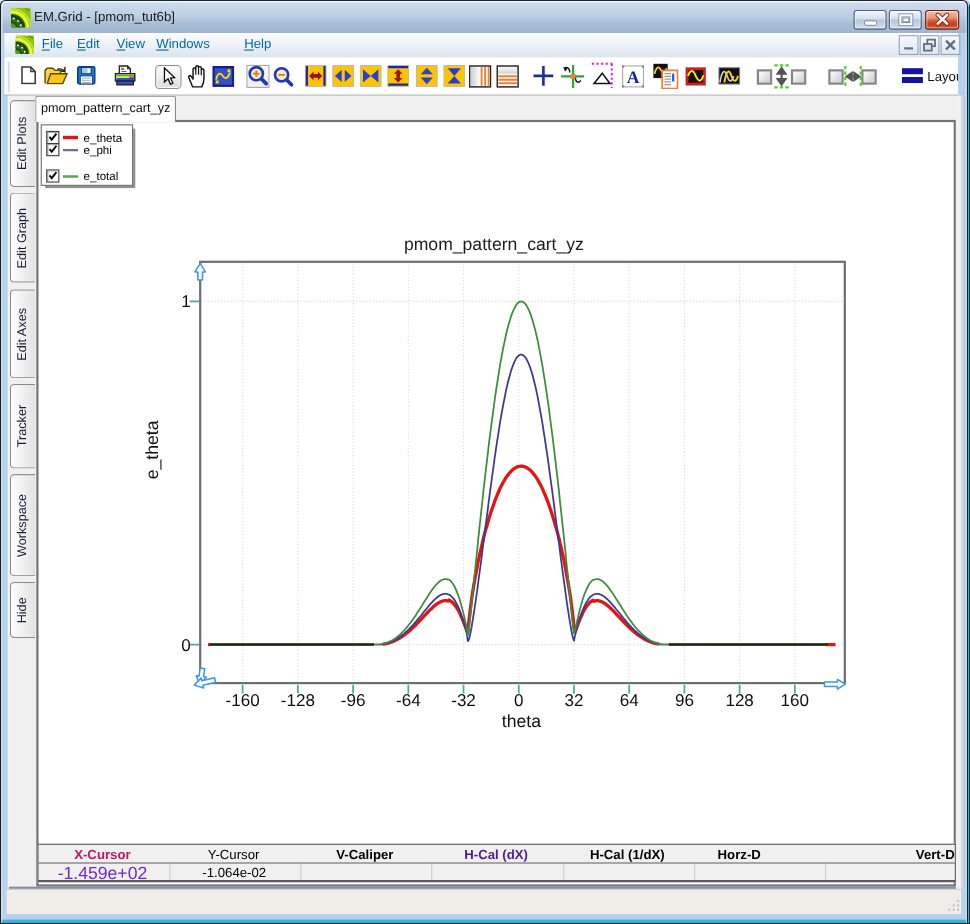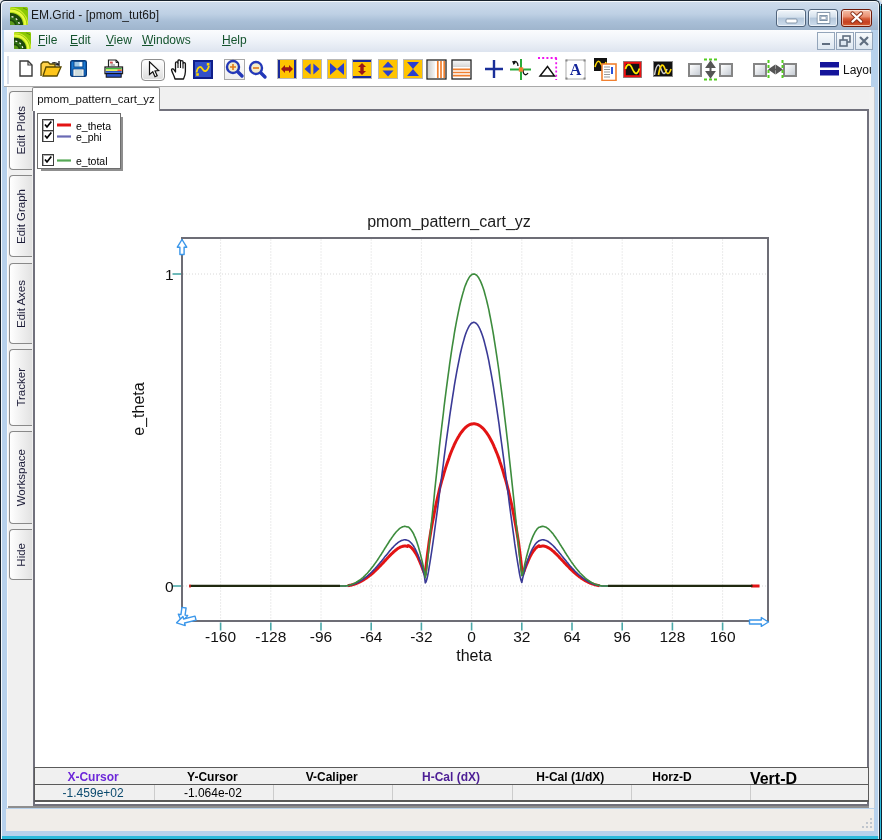--- a/index.html
+++ b/index.html
@@ -6,21 +6,21 @@
 .abs{position:absolute;}
 #win{position:absolute;left:0;top:0;width:882px;height:840px;background:#b7d1ec;border-radius:5px 5px 0 0;}
 #winborder{position:absolute;left:0;top:0;width:880px;height:839px;border:1px solid #16212c;border-bottom:none;border-radius:5px 5px 0 0;box-shadow:inset 1px 1px 0 #f4f8fb,inset -1px 0 0 rgba(255,255,255,.7);z-index:50;pointer-events:none;}
 #titlebar{position:absolute;left:1px;top:1px;width:879px;height:29px;background:linear-gradient(#cfdded,#bed0e4 45%,#a9bfd7 70%,#9fb5cd);border-radius:4px 4px 0 0;box-shadow:inset 1px 1px 0 rgba(255,255,255,.7);}
 #titletext{position:absolute;left:31px;top:8px;font-size:12px;color:#1a1a1a;}
 .tbtn{position:absolute;top:9px;height:18px;border:1px solid #50647c;border-radius:3px;box-shadow:inset 0 0 0 1px rgba(255,255,255,.6);}
 #btn-min{left:776px;width:30px;background:linear-gradient(#f2f7fb,#d4e0ec 45%,#b4c7db 50%,#cfdeee);}
 #btn-max{left:808px;width:30px;background:linear-gradient(#f2f7fb,#d4e0ec 45%,#b4c7db 50%,#cfdeee);}
 #btn-close{left:841px;width:31px;background:linear-gradient(#f5c0a8,#ea9275 40%,#d55b36 55%,#c43f22 75%,#d8602f);border-color:#6e1a0a;}
 #menubar{position:absolute;left:4px;top:30px;width:867px;height:22px;background:linear-gradient(#fbfcfe,#eef2f8 50%,#dde4ef);}
-.mitem{position:absolute;top:33px;font-size:12px;color:#14532d;}
+.mitem{position:absolute;top:33px;font-size:12px;color:#0369a1;}
 .mdibtn{position:absolute;top:32px;width:18px;height:18px;border:1px solid #93a5ba;background:linear-gradient(#f7fafc,#dde7f1);}
 #toolbar{position:absolute;left:4px;top:52px;width:867px;height:35px;background:#fff;border-bottom:1px solid #a9a9a9;}
 #client{position:absolute;left:8px;top:87px;width:861px;height:721px;background:#f0f0f0;}
 .vtab{position:absolute;left:1px;width:23px;background:linear-gradient(to right,#ffffff,#f3f3f3 40%,#e2e2e2);border:1px solid #898989;border-right:none;border-radius:4px 0 0 4px;display:flex;align-items:center;justify-content:center;font-size:11.5px;color:#1c1c38;}
 .vtab span{writing-mode:vertical-rl;transform:rotate(180deg);white-space:nowrap;}
 #pane{position:absolute;left:25px;top:22px;width:836px;height:697px;background:#fff;border:2px solid #71717c;}
 #toptab{position:absolute;left:24px;top:0px;width:128px;height:24px;background:#fff;border:1px solid #898989;border-bottom:none;border-radius:2px 2px 0 0;font-size:11.5px;color:#101010;text-align:center;line-height:23px;z-index:4;}
 #legend{position:absolute;left:37px;top:113px;width:84px;height:56px;background:#fff;border:1px solid #6e6e6e;box-shadow:3px 3px 0 -1px #8f8f8f;z-index:5;}
 .lrow{position:absolute;left:4px;height:12px;}
 .lcheck{position:absolute;left:0;top:0;width:12px;height:12px;background:#fff;border:1px solid #3c3c3c;box-shadow:inset 1px 1px 0 #b0b0b0;}
@@ -366,29 +366,29 @@
 <line x1="189.2" y1="586" x2="190.8" y2="586" stroke="#e31414" stroke-width="3"></line>
 <line x1="751" y1="586" x2="759.5" y2="586" stroke="#e31414" stroke-width="3"></line>
 <line x1="190.8" y1="585.9" x2="340" y2="585.9" stroke="#20290f" stroke-width="2.2"></line>
 <line x1="608" y1="585.9" x2="752.5" y2="585.9" stroke="#20290f" stroke-width="2.2"></line>
 <path d="M182,239.5 L177.3,247.2 L179.9,247.2 L179.9,254.5 L184.1,254.5 L184.1,247.2 L186.7,247.2 Z" fill="#fff" stroke="#3b97ea" stroke-width="1.4" stroke-linejoin="round"></path>
 <path d="M182,622.5 L177.3,614.8 L179.9,614.8 L179.9,607.5 L184.1,607.5 L184.1,614.8 L186.7,614.8 Z" transform="rotate(8 182 622)" fill="#fff" stroke="#3b97ea" stroke-width="1.4" stroke-linejoin="round"></path>
 <path d="M176.5,622 L184.2,617.3 L184.2,619.9 L196,619.9 L196,624.1 L184.2,624.1 L184.2,626.7 Z" transform="rotate(-14 180 622)" fill="#fff" stroke="#3b97ea" stroke-width="1.4" stroke-linejoin="round"></path>
 <path d="M768.5,622 L761.3,617.6 L761.3,620 L749.5,620 L749.5,624 L761.3,624 L761.3,626.4 Z" fill="#fff" stroke="#3b97ea" stroke-width="1.4" stroke-linejoin="round"></path>
 </svg>
 <div class="abs" style="left:33.5px;top:767px;width:835.0px;height:17px;background:#f0f0f0;border:1px solid #5a5a5a;border-bottom:none;z-index:4"></div>
-<div class="abs" style="left:34.1px;top:769.5px;width:118px;text-align:center;font-size:12px;font-weight:bold;color:#6d28d9;z-index:5">X-Cursor</div>
-<div class="abs" style="left:153.4px;top:769.5px;width:118px;text-align:center;font-size:12px;font-weight:bold;color:#000;z-index:5">Y-Cursor</div>
+<div class="abs" style="left:34.1px;top:769.5px;width:118px;text-align:center;font-size:12px;font-weight:bold;color:#be185d;z-index:5">X-Cursor</div>
+<div class="abs" style="left:153.4px;top:769.5px;width:118px;text-align:center;font-size:12px;font-weight:normal;color:#000;z-index:5">Y-Cursor</div>
 <div class="abs" style="left:272.7px;top:769.5px;width:118px;text-align:center;font-size:12px;font-weight:bold;color:#000;z-index:5">V-Caliper</div>
 <div class="abs" style="left:392.0px;top:769.5px;width:118px;text-align:center;font-size:12px;font-weight:bold;color:#4c1d95;z-index:5">H-Cal (dX)</div>
 <div class="abs" style="left:511.3px;top:769.5px;width:118px;text-align:center;font-size:12px;font-weight:bold;color:#000;z-index:5">H-Cal (1/dX)</div>
 <div class="abs" style="left:613px;top:769.5px;width:118px;text-align:center;font-size:12px;font-weight:bold;color:#000;z-index:5">Horz-D</div>
-<div class="abs" style="left:749.9px;top:769.5px;width:118px;text-align:left;font-size:16px;font-weight:bold;color:#000;z-index:5">Vert-D</div>
+<div class="abs" style="left:749.9px;top:769.5px;width:118px;text-align:right;font-size:12px;font-weight:bold;color:#000;z-index:5">Vert-D</div>
 <div class="abs" style="left:33.5px;top:784px;width:835.0px;height:18px;background:#f0f0f0;border:1px solid #5a5a5a;border-bottom:2px solid #5a5a5a;z-index:4"></div>
-<div class="abs" style="left:34.5px;top:785px;width:117.3px;height:15px;text-align:center;font-size:12px;color:#0c4a6e;z-index:5;padding-top:1px">-1.459e+02</div>
+<div class="abs" style="left:34.5px;top:785px;width:117.3px;height:15px;text-align:center;font-size:16px;color:#6d28d9;z-index:5;padding-top:1px">-1.459e+02</div>
 <div class="abs" style="left:153.8px;top:785px;width:117.3px;height:15px;border-left:1px solid #cccccc;text-align:center;font-size:12px;color:#000;z-index:5;padding-top:1px">-1.064e-02</div>
 <div class="abs" style="left:273.1px;top:785px;width:117.3px;height:15px;border-left:1px solid #cccccc;text-align:center;font-size:12px;color:#000;z-index:5;padding-top:1px"></div>
 <div class="abs" style="left:392.4px;top:785px;width:117.3px;height:15px;border-left:1px solid #cccccc;text-align:center;font-size:12px;color:#000;z-index:5;padding-top:1px"></div>
 <div class="abs" style="left:511.6px;top:785px;width:117.3px;height:15px;border-left:1px solid #cccccc;text-align:center;font-size:12px;color:#000;z-index:5;padding-top:1px"></div>
 <div class="abs" style="left:630.9px;top:785px;width:117.3px;height:15px;border-left:1px solid #cccccc;text-align:center;font-size:12px;color:#000;z-index:5;padding-top:1px"></div>
 <div class="abs" style="left:750.2px;top:785px;width:117.3px;height:15px;border-left:1px solid #cccccc;text-align:center;font-size:12px;color:#000;z-index:5;padding-top:1px"></div>
 <div id="legend">
  <div class="lrow" style="top:5px;width:76px">
   <div class="lcheck">
           <svg style="display:block" width="10" height="10" viewBox="0 0 10 10">

